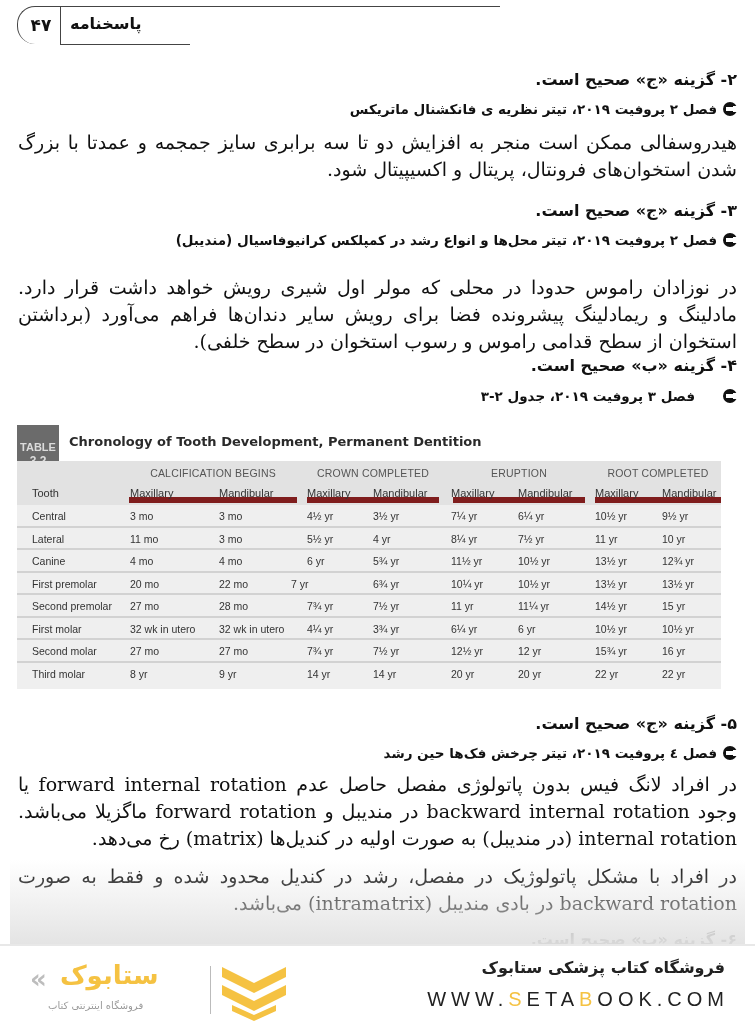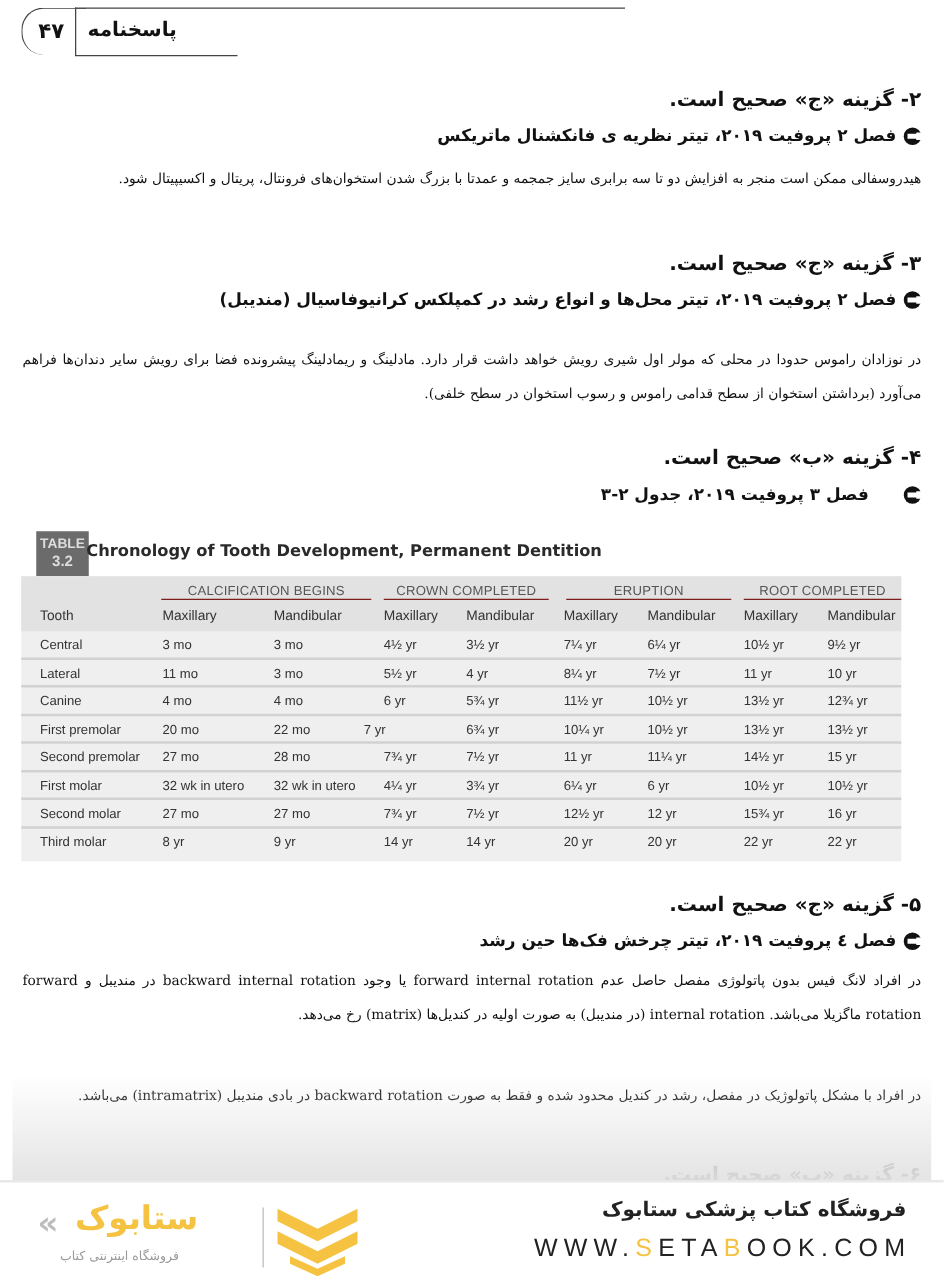--- a/index.html
+++ b/index.html
@@ -14,30 +14,30 @@
   .hdr-title { position: absolute; left: 70px; top: 14px; font-size: 16px; font-weight: bold; direction: rtl; }
   .hdr-bottom { position: absolute; left: 60px; top: 44px; width: 130px; height: 1px; background: #444; }
 
   
   .rtl { direction: rtl; text-align: right; position: absolute; right: 18px; }
   .q-title { font-size: 16px; font-weight: bold; }
   .ref { font-size: 13.5px; font-weight: bold; display: flex; align-items: center; gap: 6px; }
   .ref-icon { display: inline-block; width: 14px; height: 14px; border-radius: 50%; background: #111; position: relative; flex: 0 0 14px; }
   .ref-icon::after { content: ""; position: absolute; left: 3px; top: 5px; width: 8px; height: 4px; background: #fff; }
   .ref-icon::before { content: ""; position: absolute; right: -1px; top: 4px; width: 5px; height: 6px; background: #fff; }
-  .para { font-family: "DejaVu Serif", serif; font-size: 11px; line-height: 27px; text-align: justify; text-align-last: right; left: 18px; }
+  .para { font-family: "DejaVu Serif", serif; font-size: 19px; line-height: 27px; text-align: justify; text-align-last: right; left: 18px; }
 
   
   .tbl-wrap { position: absolute; left: 17px; top: 425px; width: 704px; }
-  .tbl-badge { position: absolute; left: 12px; top: 0; width: 42px; height: 36px; background: #6b6b6b; color: #dcdcdc; text-align: center; font-family: "Liberation Sans", sans-serif; font-weight: bold; font-size: 11px; line-height: 14px; padding-top: 3px; }
+  .tbl-badge { position: absolute; left: 0; top: 0; width: 42px; height: 36px; background: #6b6b6b; color: #dcdcdc; text-align: center; font-family: "Liberation Sans", sans-serif; font-weight: bold; font-size: 11px; line-height: 14px; padding-top: 15px; }
   .tbl-badge .num { font-size: 12px; display: block; }
   .tbl-title { position: absolute; left: 52px; top: 9px; font-family: "DejaVu Sans", sans-serif; font-weight: bold; font-size: 13px; color: #2a2a2a; }
   .tbl { position: absolute; left: 0; top: 36px; width: 704px; background: #efefef; font-family: "Liberation Sans", sans-serif; font-size: 11px; color: #333; }
   .tbl-head { background: #e2e2e2; height: 44px; position: relative; }
-  .grp { position: absolute; top: 6px; font-size: 10.5px; color: #555; letter-spacing: 0.2px; text-align: center; border-bottom: 1px solid #7f1d1d; padding-bottom: 0; }
+  .grp { position: absolute; top: 6px; font-size: 10.5px; color: #555; letter-spacing: 0.2px; text-align: center; border-bottom: 6px solid #7f1d1d; padding-bottom: 18px; }
   .colh { position: absolute; top: 26px; font-size: 11px; color: #333; }
   .row { position: relative; height: 22.5px; border-bottom: 2px solid #d2d2d2; }
   .row:last-child { border-bottom: none; height: 26px; }
   .cell { position: absolute; top: 5px; font-size: 10.5px; color: #333; white-space: nowrap; }
 
   
   .fade { position: absolute; left: 10px; top: 860px; width: 735px; height: 84px; background: linear-gradient(to bottom, rgba(255,255,255,0) 0%, rgba(225,225,225,0.9) 100%); }
   .footer-line { position: absolute; left: 0; top: 944px; width: 755px; height: 2px; background: #e8e8e8; }
   .foot-store { position: absolute; right: 30px; top: 958px; font-size: 16px; font-weight: bold; direction: rtl; color: #222; }
   .foot-url { position: absolute; right: 26px; top: 988px; font-family: "Liberation Sans", sans-serif; font-size: 20px; letter-spacing: 5px; color: #222; }

